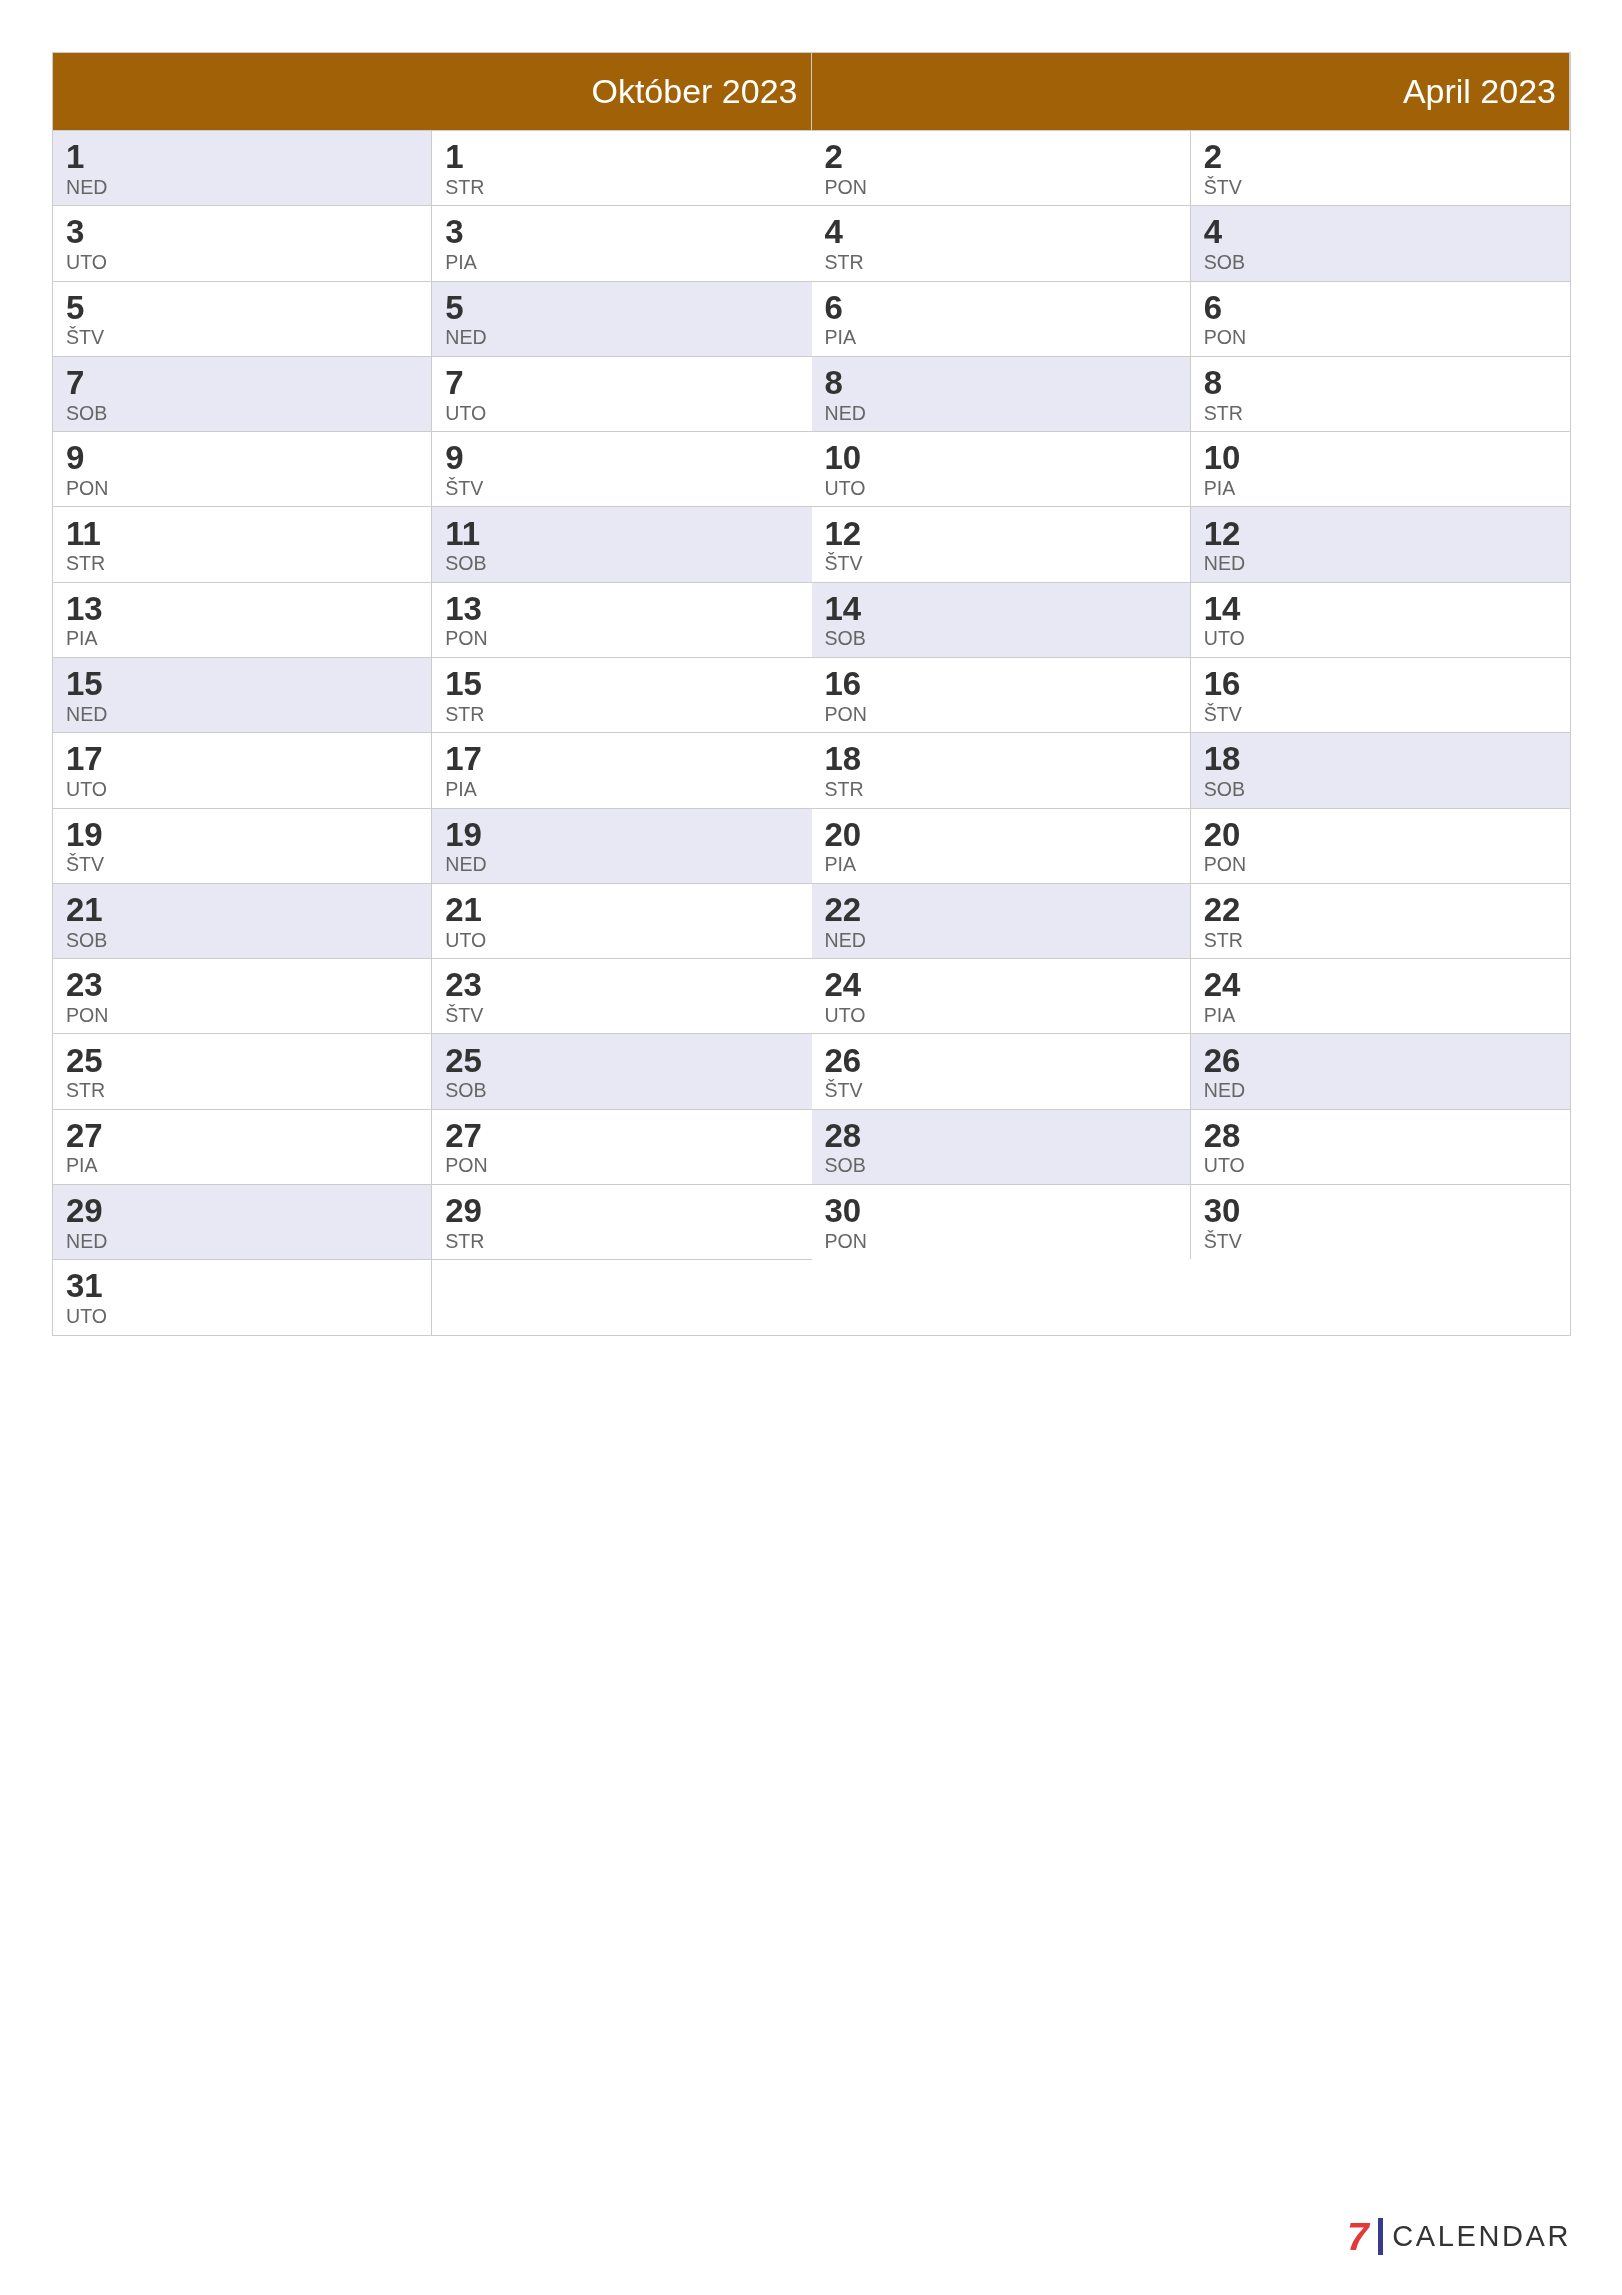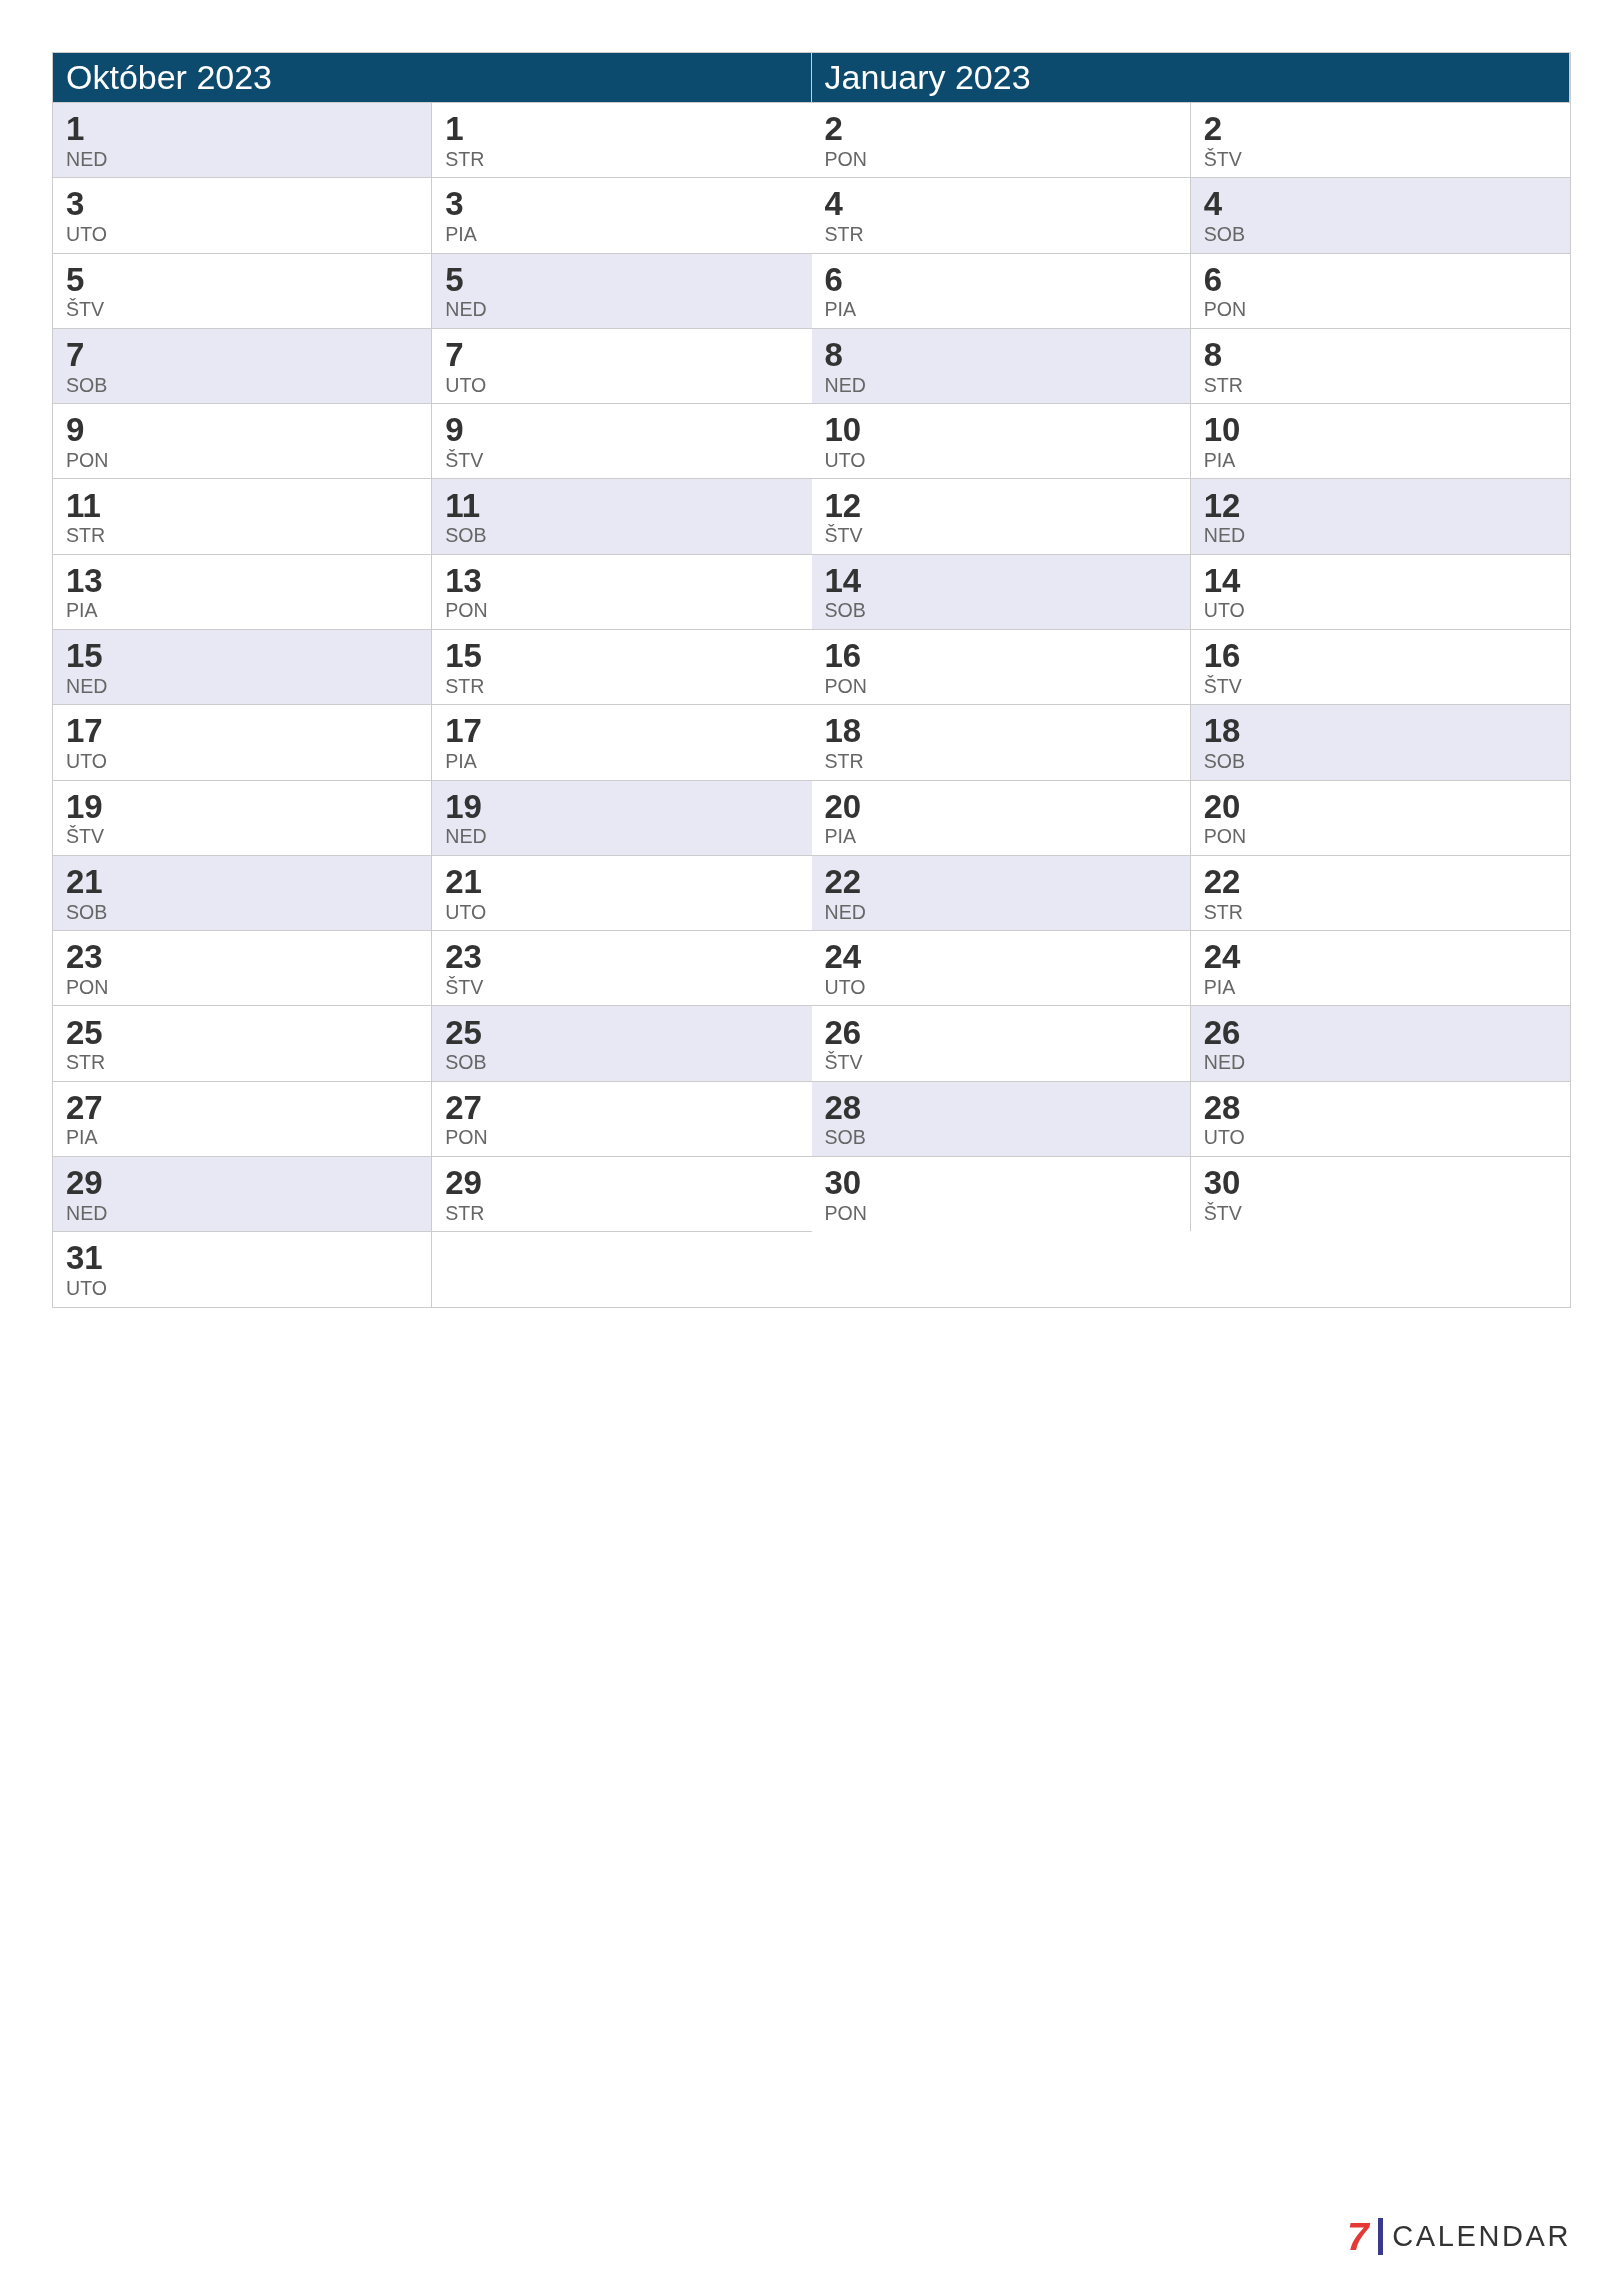--- a/index.html
+++ b/index.html
@@ -20,24 +20,24 @@
     }
 
     .calendar-grid {
       display: grid;
       grid-template-columns: 1fr 1fr;
       border: 1.3px solid #cccccc;
       width: 100%;
     }
 
     .month-header {
-      background: #0c4a6e;
+      background: #a16207;
       color: #ffffff;
-      text-align: left;
-      padding: 5px 13px;
+      text-align: right;
+      padding: 19px 13px;
       font-size: 34px;
       font-weight: normal;
       border-right: 1.3px solid #cccccc;
     }
 
     .month-header:last-child {
       border-right: none;
     }
 
     .day-row {
@@ -95,21 +95,21 @@
       gap: 7.9px;
     }
   </style>
 </head>
 <body>
 
 <div class="page">
   <div class="calendar-grid" id="calendar-grid">
 
     <div class="month-header" id="oct-header">Október 2023</div>
-    <div class="month-header" id="nov-header">January 2023</div>
+    <div class="month-header" id="nov-header">April 2023</div>
 
   <div class="day-row">
         <div class="day-cell weekend">
           <span class="day-number">1</span>
           <span class="day-name">NED</span>
         </div>
         <div class="day-cell">
           <span class="day-number">1</span>
           <span class="day-name">STR</span>
         </div>

